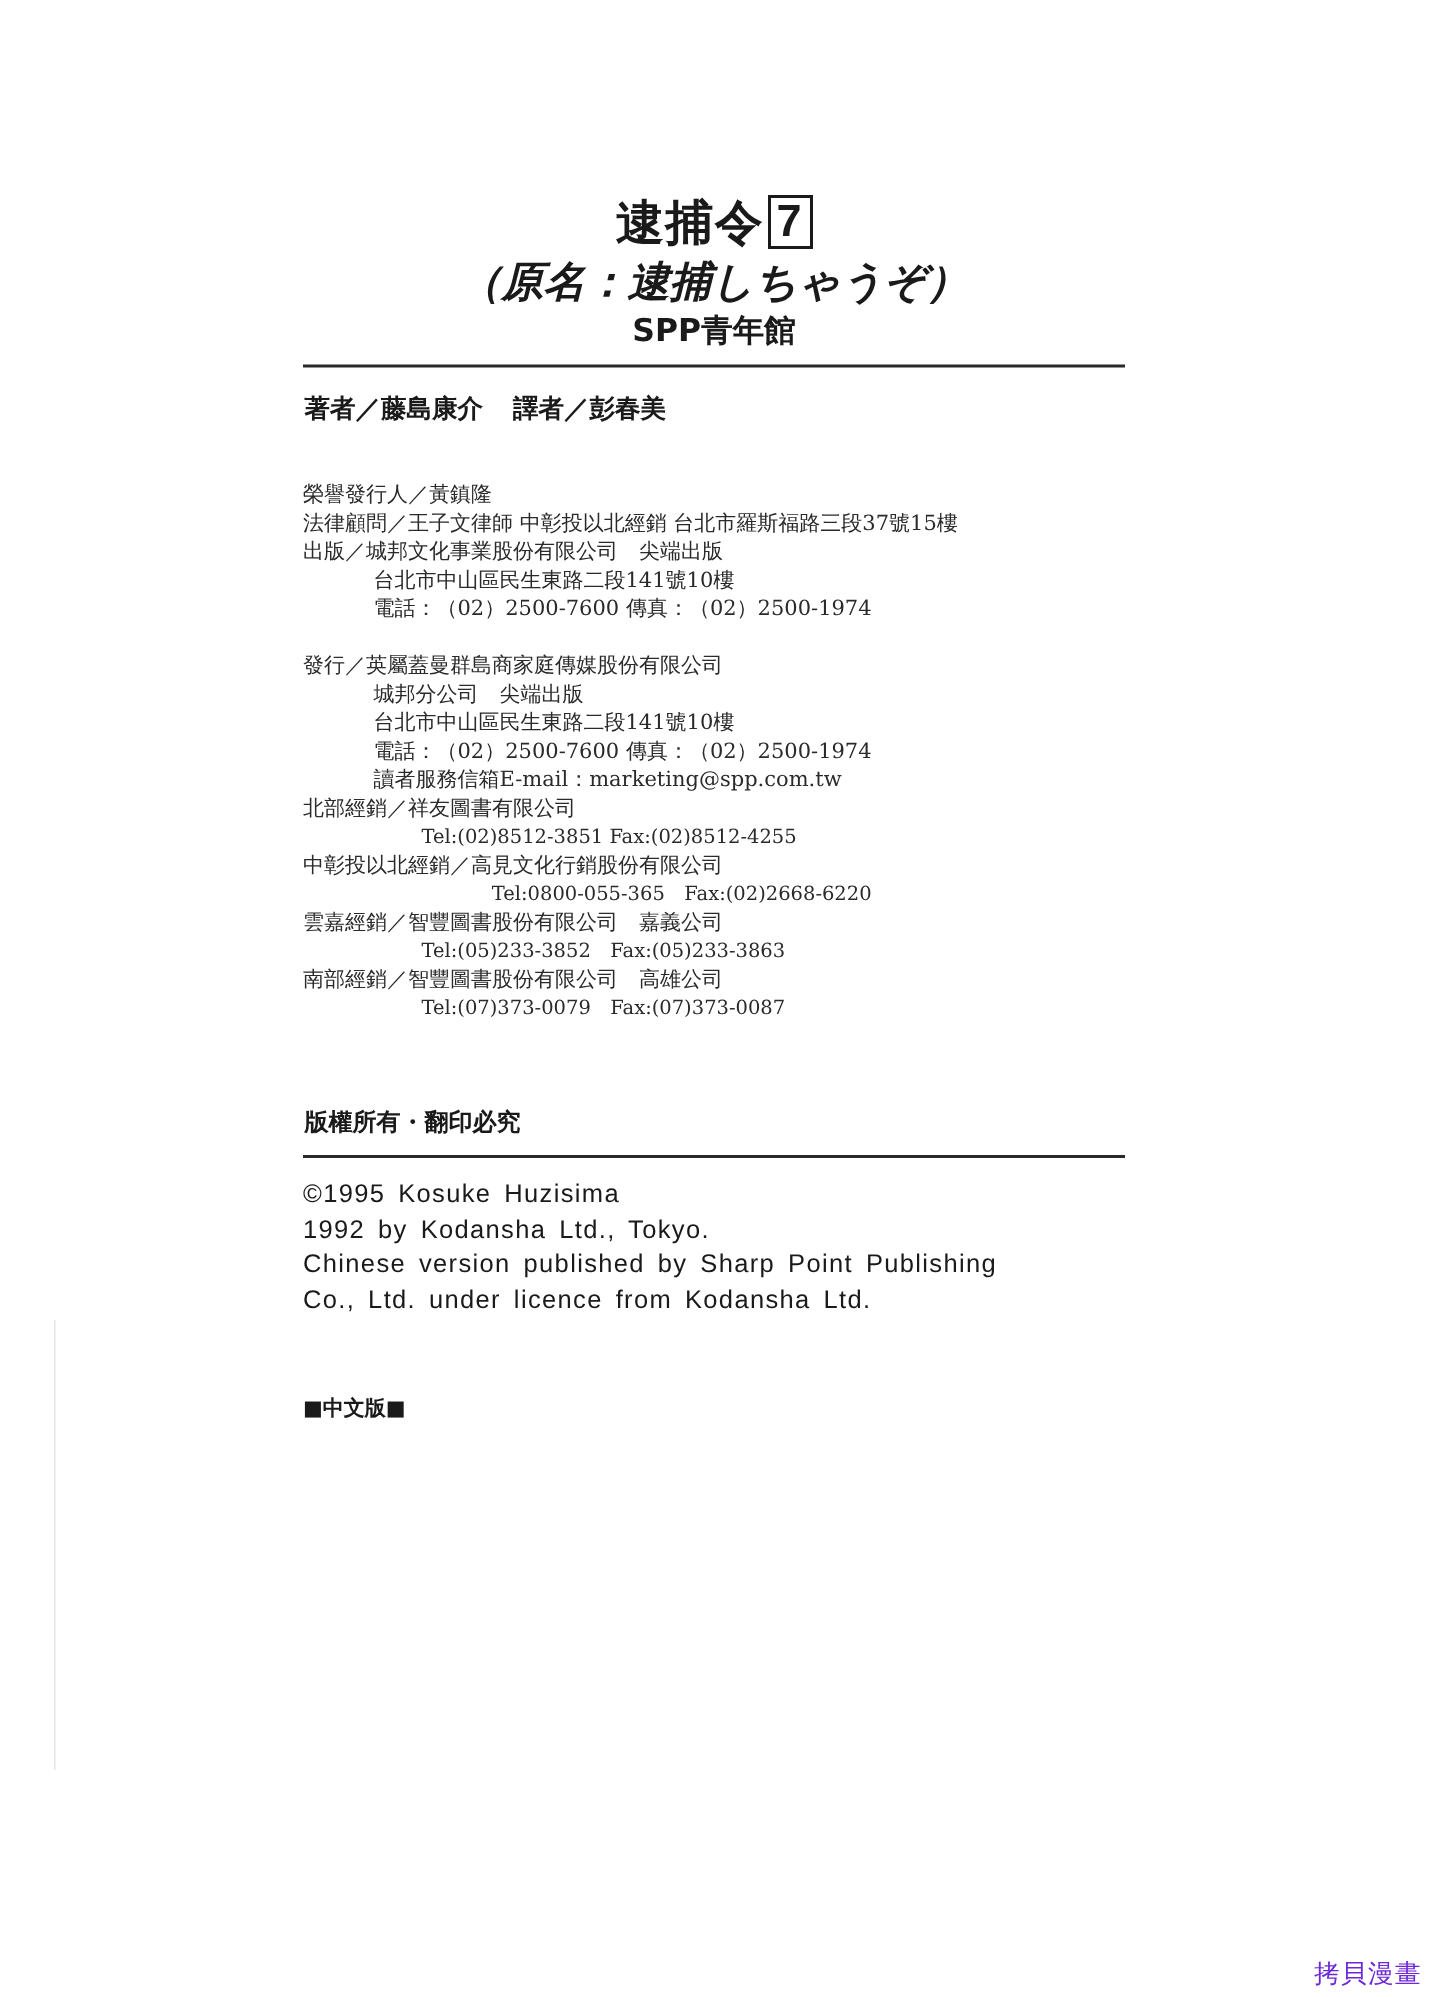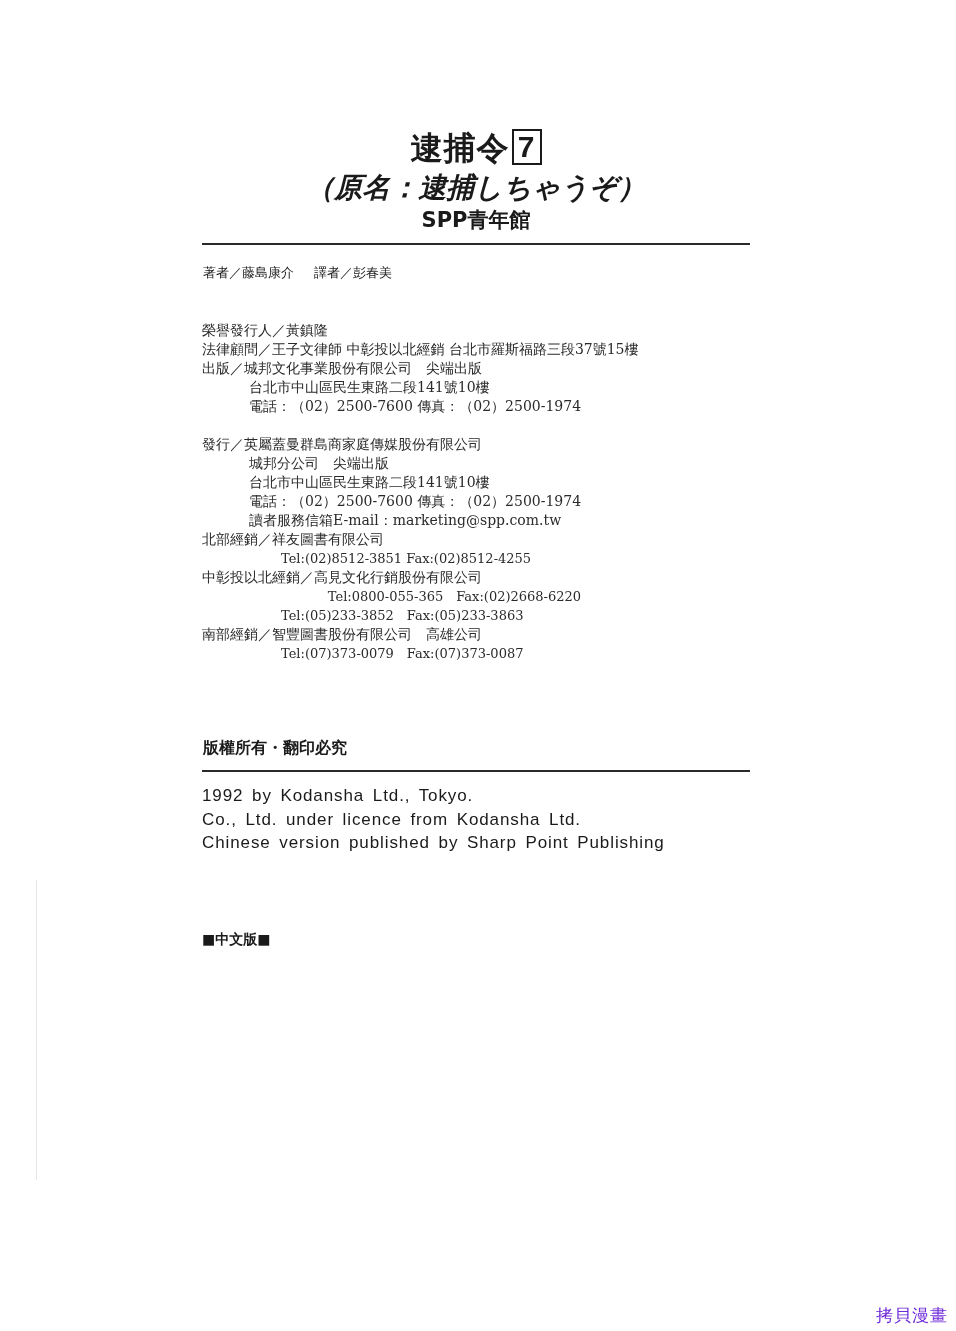--- a/index.html
+++ b/index.html
@@ -74,22 +74,22 @@
       position: absolute;
       left: 202px;
       width: 548px;
       height: 2px;
       background: #2a2a2a;
     }
     .credits {
       position: absolute;
       left: 203px;
       top: 262px;
-      font-size: 13px;
-      font-weight: normal;
+      font-size: 17px;
+      font-weight: bold;
       line-height: 22px;
       white-space: pre;
     }
     .credits .gap { display: inline-block; width: 20px; }
     .info {
       position: absolute;
       left: 202px;
       font-family: "DejaVu Serif", "Liberation Serif", serif;
       font-size: 14px;
       line-height: 19px;
@@ -163,30 +163,32 @@
 <div class="info" style="top:435px;">
   <div class="line">發行／英屬蓋曼群島商家庭傳媒股份有限公司</div>
   <div class="line indent1">城邦分公司　尖端出版</div>
   <div class="line indent1">台北市中山區民生東路二段141號10樓</div>
   <div class="line indent1">電話：（02）2500-7600 傳真：（02）2500-1974</div>
   <div class="line indent1">讀者服務信箱E-mail：marketing@spp.com.tw</div>
   <div class="line">北部經銷／祥友圖書有限公司</div>
   <div class="line indent2">Tel:(02)8512-3851 Fax:(02)8512-4255</div>
   <div class="line">中彰投以北經銷／高見文化行銷股份有限公司</div>
   <div class="line indent3">Tel:0800-055-365　Fax:(02)2668-6220</div>
+  <div class="line">雲嘉經銷／智豐圖書股份有限公司　嘉義公司</div>
   <div class="line indent2">Tel:(05)233-3852　Fax:(05)233-3863</div>
   <div class="line">南部經銷／智豐圖書股份有限公司　高雄公司</div>
   <div class="line indent2">Tel:(07)373-0079　Fax:(07)373-0087</div>
 </div>
 
 <div class="rights">版權所有・翻印必究</div>
 
 <div class="rule" style="top:770px;"></div>
 
 <div class="copyright">
+  <div>©1995 Kosuke Huzisima</div>
   <div>1992 by Kodansha Ltd., Tokyo.</div>
+  <div>Chinese version published by Sharp Point Publishing</div>
   <div>Co., Ltd. under licence from Kodansha Ltd.</div>
-  <div>Chinese version published by Sharp Point Publishing</div>
 </div>
 
 <div class="edition">■中文版■</div>
 
 <div class="watermark">拷貝漫畫</div>
 
 </body></html>

